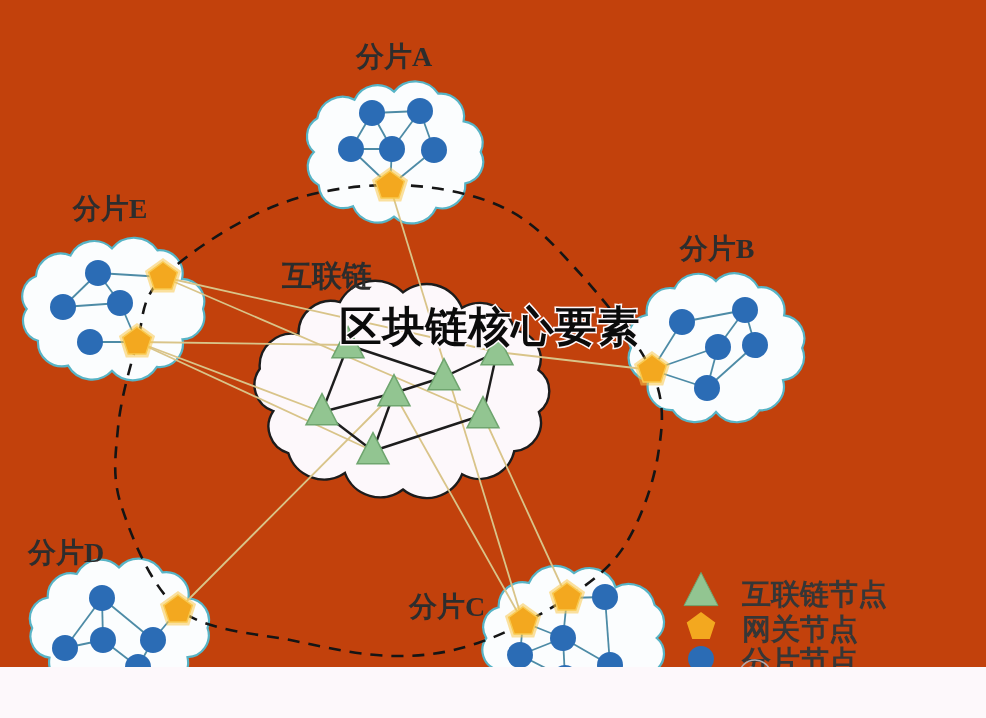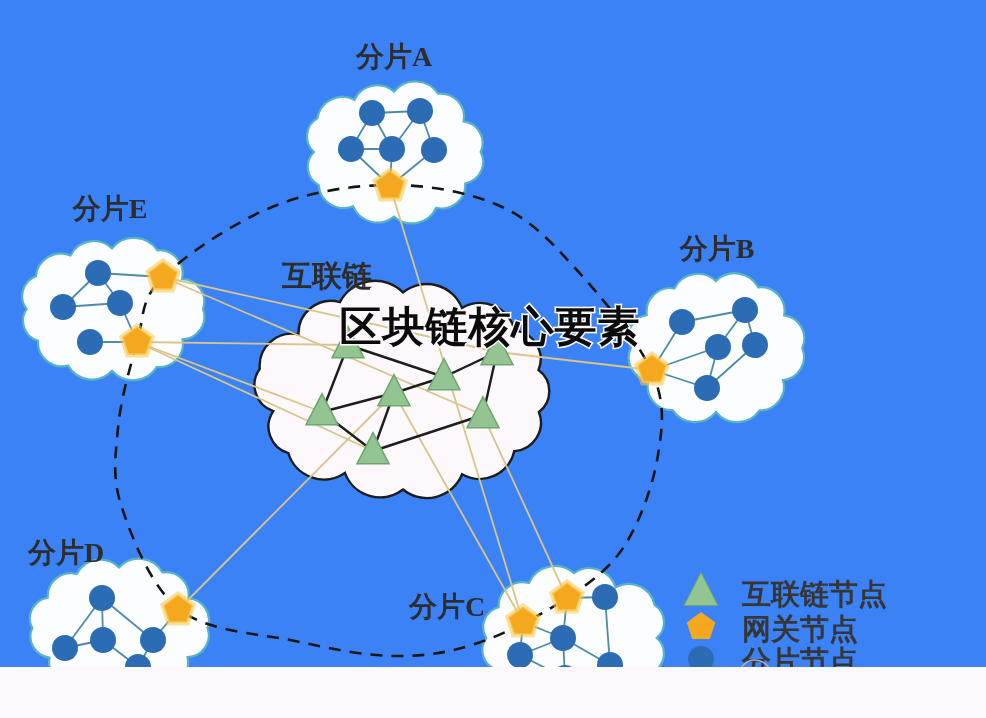--- a/index.html
+++ b/index.html
@@ -1,16 +1,16 @@
 <!DOCTYPE html>
 <html><head>
 <meta charset="utf-8">
 <style>
   html,body{margin:0;padding:0;background:#fdf8fb;}
-  .stage{position:relative;width:986px;height:667px;background:#3b82f6;overflow:hidden;
+  .stage{position:relative;width:986px;height:667px;background:#c2410c;overflow:hidden;
          font-family:"Liberation Sans", sans-serif;}
   svg{position:absolute;left:0;top:0;}
   text{user-select:none;}
   .shard-label{font-family:"Liberation Serif", serif;font-size:28px;font-weight:600;
                fill:#2d2d2d;text-anchor:middle;}
   .center-label{font-family:"Liberation Serif", serif;font-size:30px;font-weight:600;
                fill:#2c2c2c;text-anchor:middle;}
   .main-title{font-family:"Liberation Sans", sans-serif;font-size:42px;font-weight:bold;
                fill:#0b0b0b;text-anchor:middle;stroke:#fdf8fb;stroke-width:3px;
                paint-order:stroke;letter-spacing:1px;}

